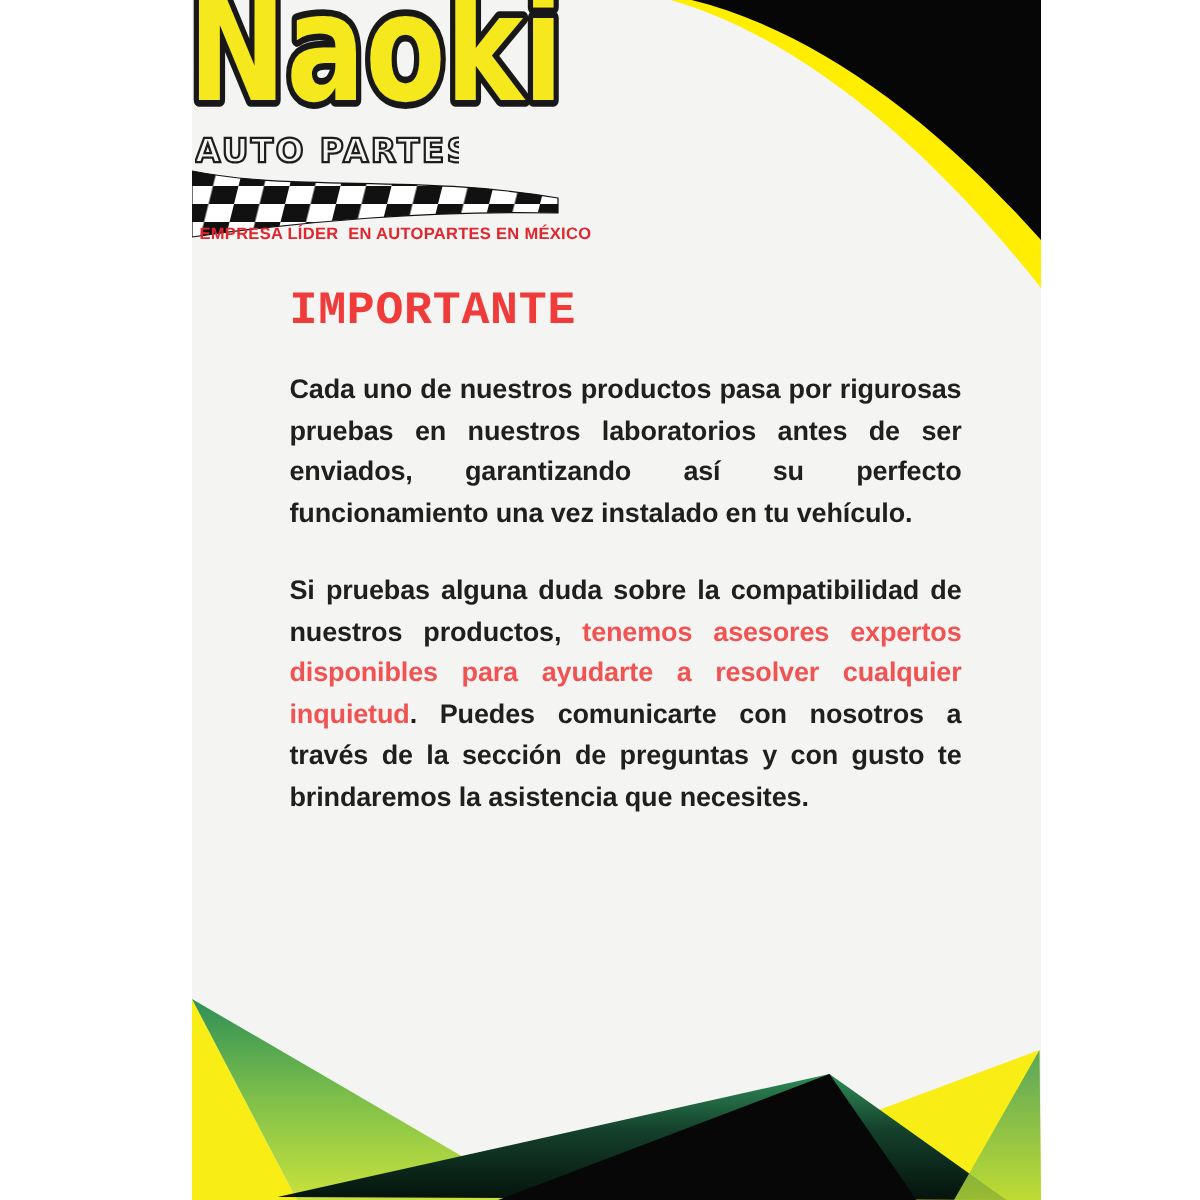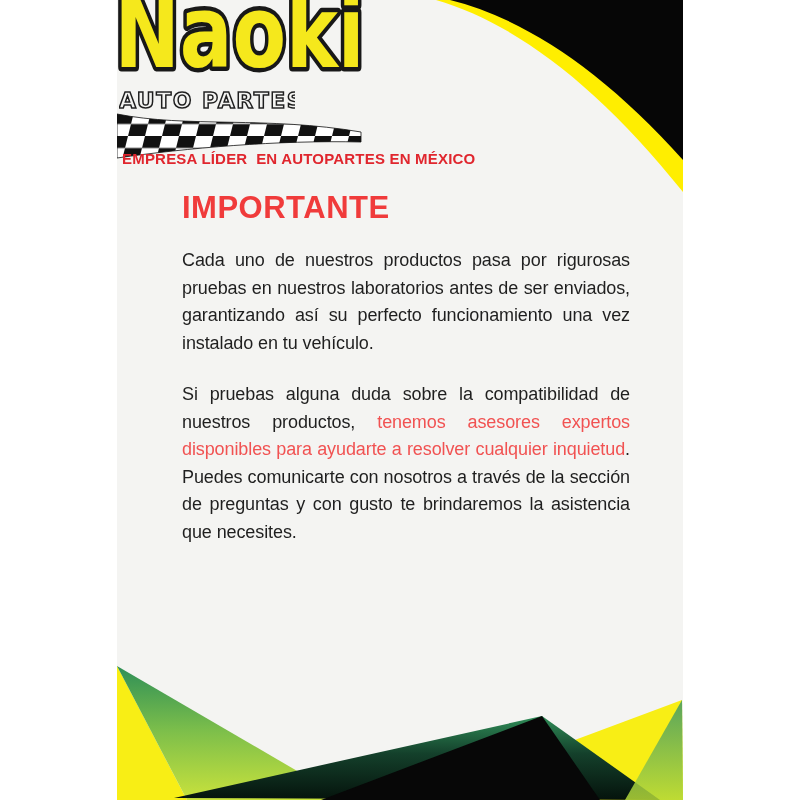--- a/index.html
+++ b/index.html
@@ -1,41 +1,41 @@
 <!DOCTYPE html>
 <html><head>
 <meta charset="utf-8">
 <style>
   html,body{margin:0;padding:0;}
   body{
     width:800px;height:800px;background:#ffffff;position:relative;
     font-family:"Liberation Sans",sans-serif;overflow:hidden;
   }
   .poster{
-    position:absolute;left:117px;top:0;width:566px;height:800px;
+    position:absolute;left:128px;top:0;width:566px;height:800px;
     background:#f4f4f2;overflow:hidden;
   }
   
   .logo-svg{position:absolute;top:-35px;left:-4px;}
   .subtext-svg{position:absolute;top:86px;left:2px;}
   .flag-svg{position:absolute;top:112px;left:0px;}
   .tagline{
     position:absolute;top:150px;left:5px;width:450px;
-    font-size:15px;font-weight:700;color:#e0262e;
+    font-size:11px;font-weight:700;color:#e0262e;
     white-space:pre-wrap;letter-spacing:0.2px;
   }
   .corner-svg{position:absolute;top:0;right:0;}
   
   .main-text{position:absolute;left:65px;top:190px;width:448px;}
   .heading{
     font-size:31px;font-weight:700;color:#f03b3b;
-    letter-spacing:0.5px;margin:0 0 21px 0;
+    letter-spacing:0.5px;margin:0 0 21px 0;font-family:Liberation Mono, monospace;
   }
   .main-text p{
-    font-size:18px;line-height:27.5px;font-weight:400;color:#1f1f1f;
+    font-size:18px;line-height:27.5px;font-weight:700;color:#1f1f1f;
     text-align:justify;margin:0 0 24px 0;letter-spacing:-0.1px;
   }
   .hl{color:#f15252;}
   
   .bottom-svg{position:absolute;left:0;bottom:0;}
 </style>
 </head>
 <body>
 
 <div class="poster">

